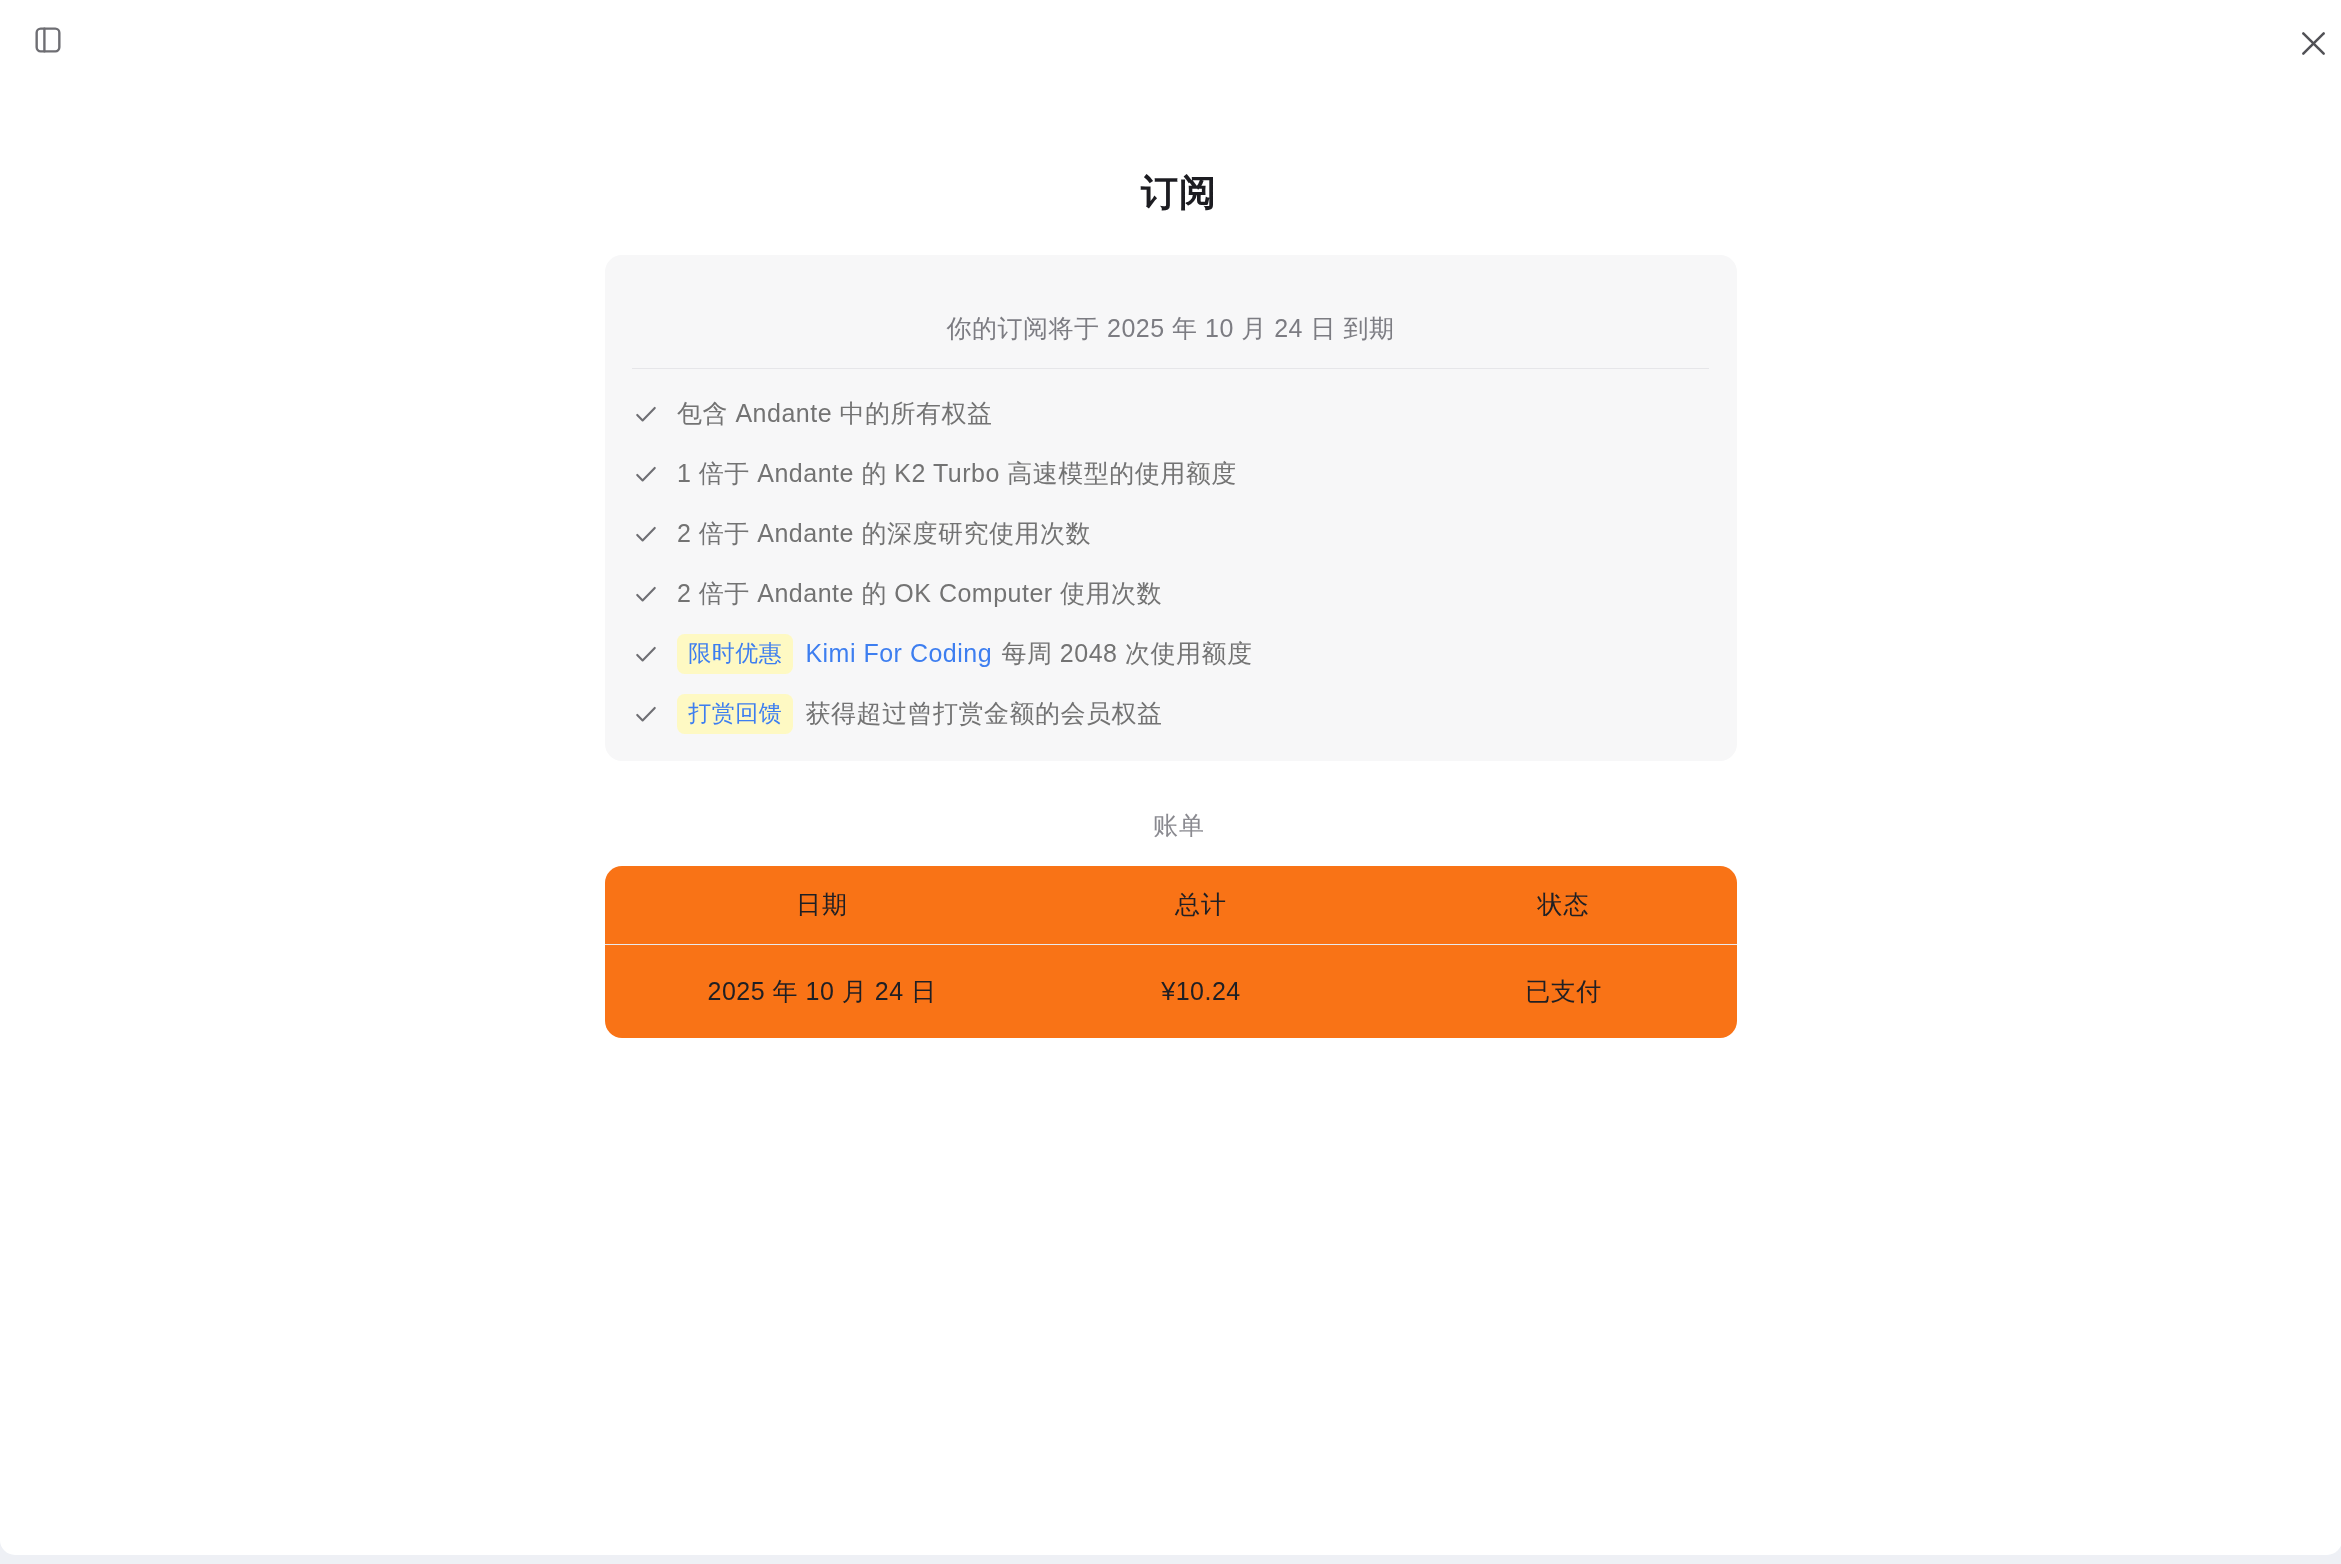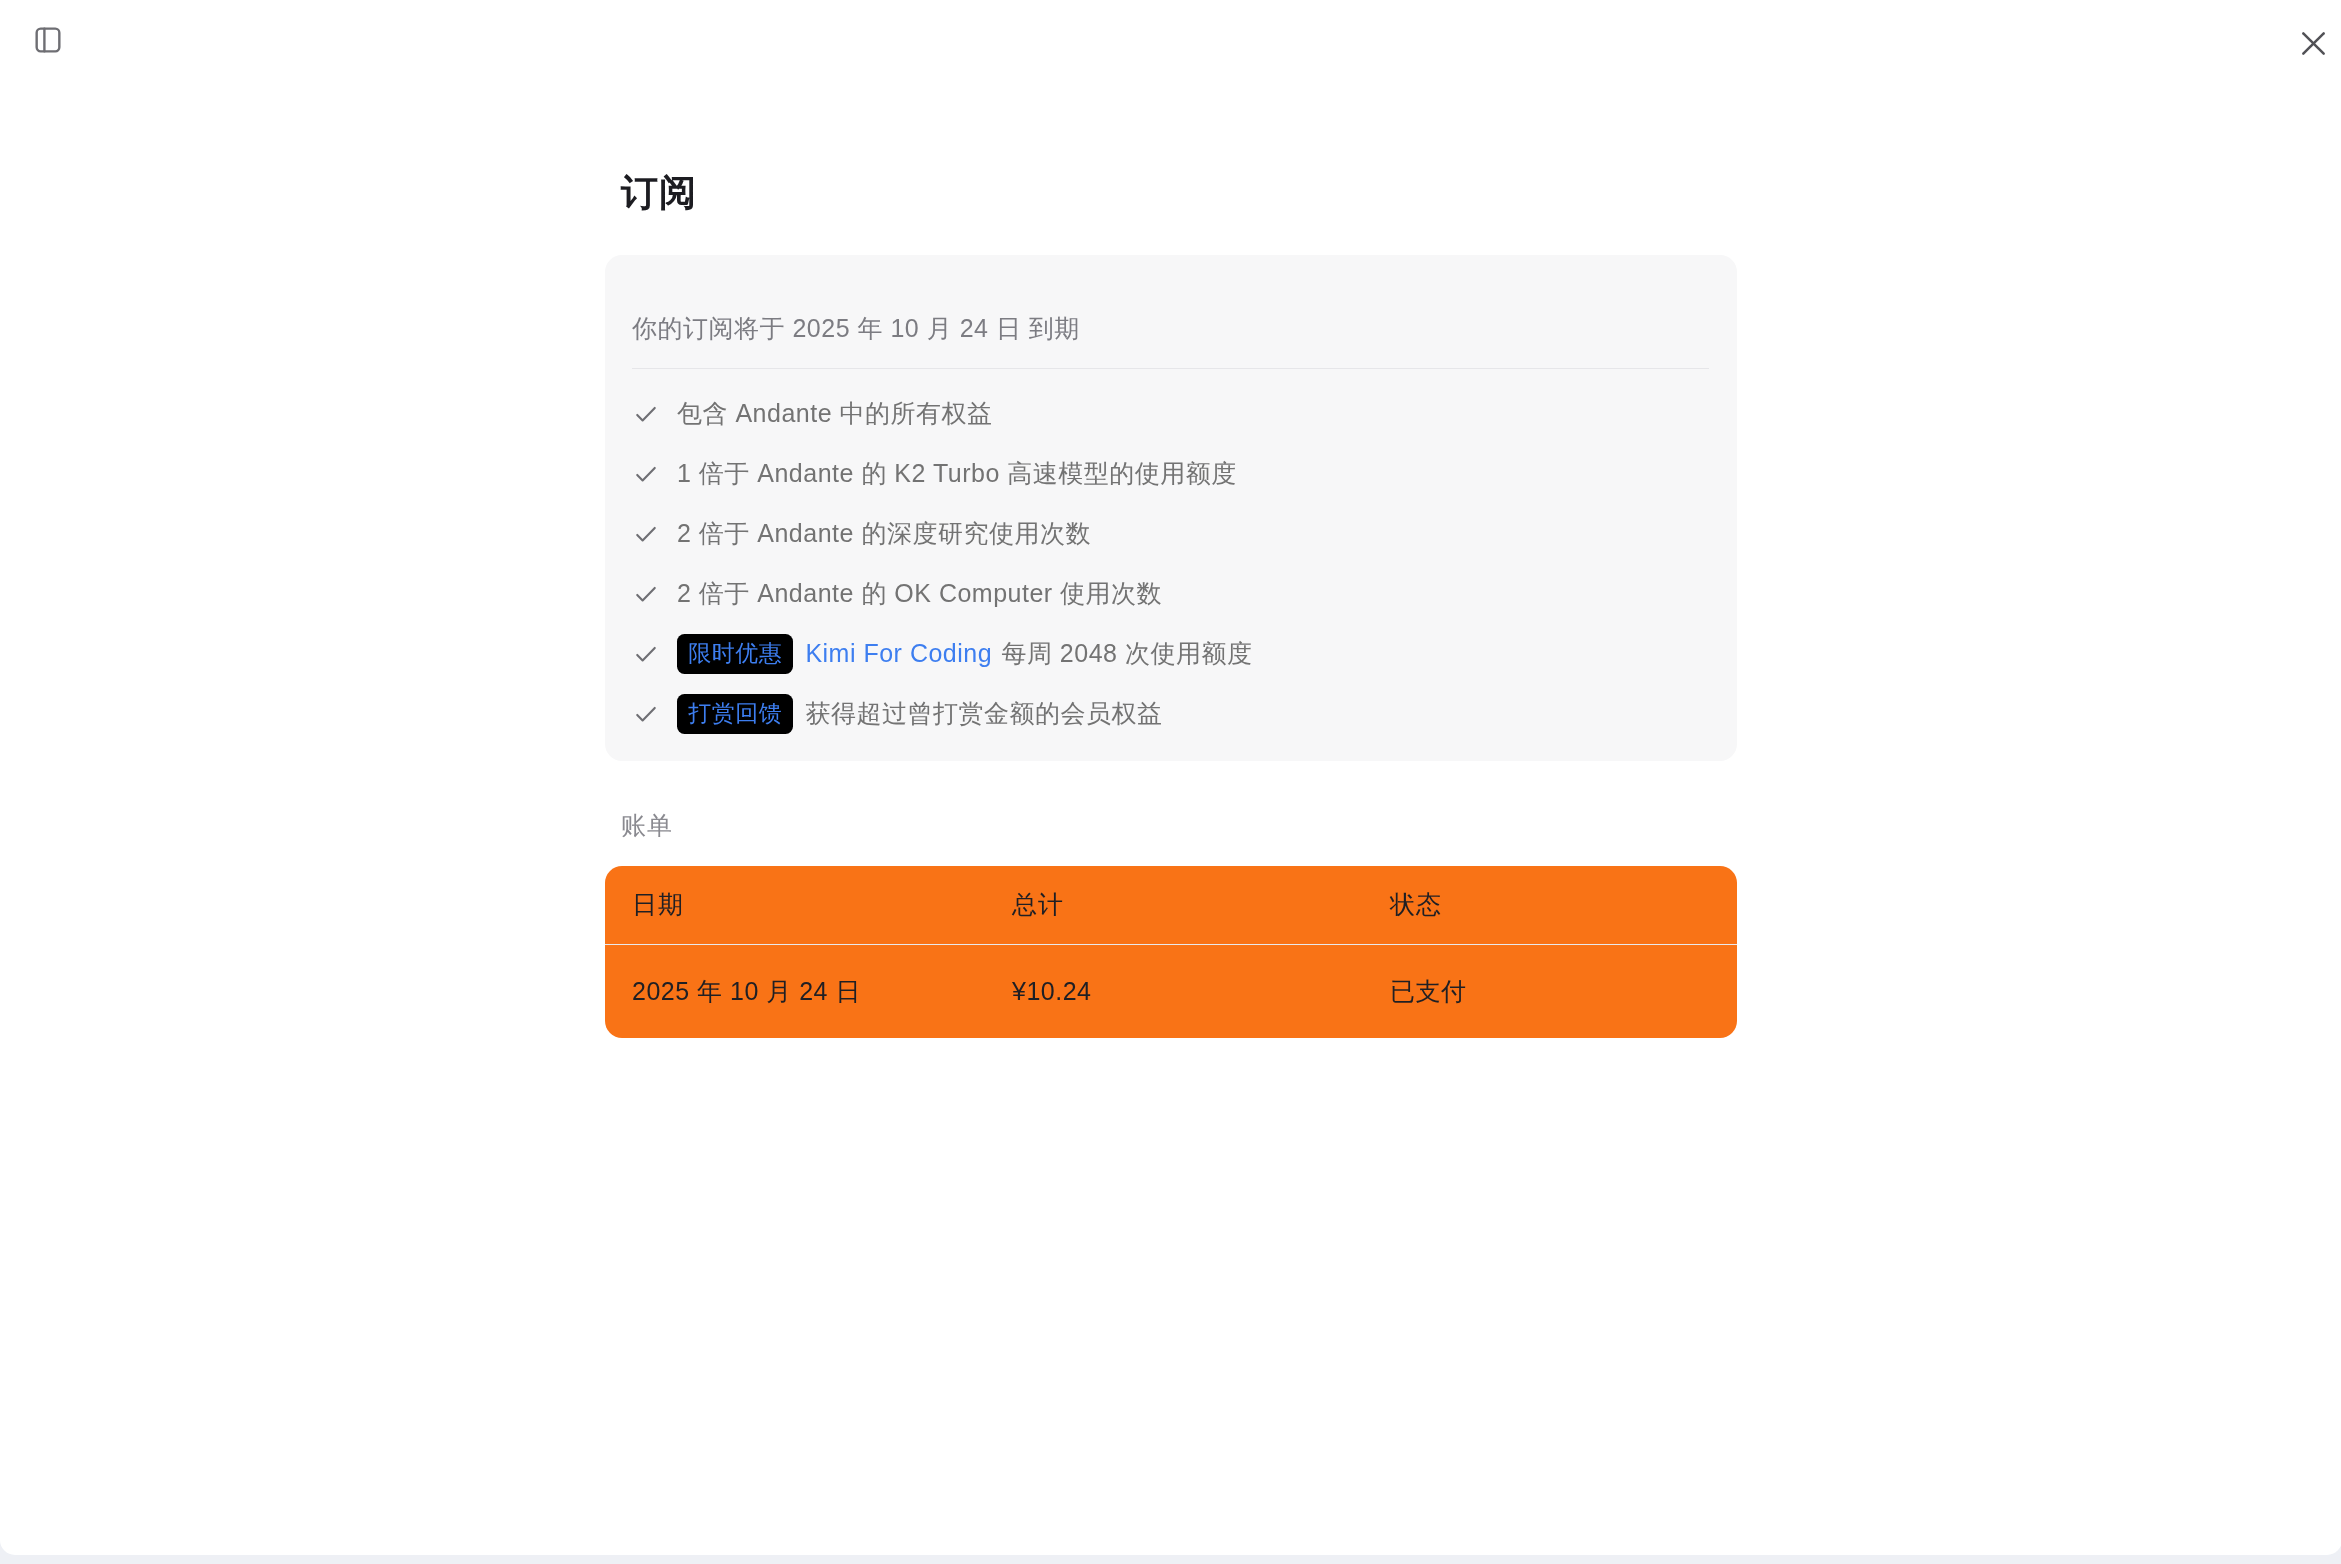--- a/index.html
+++ b/index.html
@@ -17,21 +17,21 @@
   }
   .icon-btn {
     position: absolute;
     background: none; border: none; cursor: pointer;
     display: flex; align-items: center; justify-content: center;
     padding: 0;
   }
   .sidebar-toggle { left: 28px; top: 20.5px; width: 39px; height: 39px; }
   .close-btn { left: 2291px; top: 20.5px; width: 45px; height: 45px; }
 
-  .content { width: 1132px; margin: 0 auto; position: relative; }
+  .content { width: 1132px; margin: 0 auto; position: relative; text-align: center; }
 
   .page-title {
     margin-top: 168px;
     padding-left: 16px;
     font-size: 37px; font-weight: 700; color: #1C1C21;
     letter-spacing: 0.9px;
   }
 
   .plan-card {
     margin-top: 37px;
@@ -45,21 +45,21 @@
 
   .features { list-style: none; margin-top: 15px; }
   .features li {
     display: flex; align-items: center;
     height: 60px;
     font-size: 25px; color: #212126; letter-spacing: 0.5px;
   }
   .check { width: 28px; height: 28px; flex: 0 0 28px; margin-right: 17px; display: inline-flex; }
   .badge {
     display: inline-flex; align-items: center;
-    background: #000000; color: #3D7EF0;
+    background: #fef9c3; color: #3D7EF0;
     font-size: 23px; line-height: 1;
     padding: 8.4px 11.2px; border-radius: 7.5px;
     margin-right: 12px;
   }
   .flink { color: #3D7EF0; text-decoration: none; margin-right: 9.3px; cursor: pointer; }
   .ftext { color: #737373; }
 
   .billing-label {
     margin-top: 48px; padding-left: 16px;
     font-size: 25px; color: #8A8A90; letter-spacing: 0.9px;

